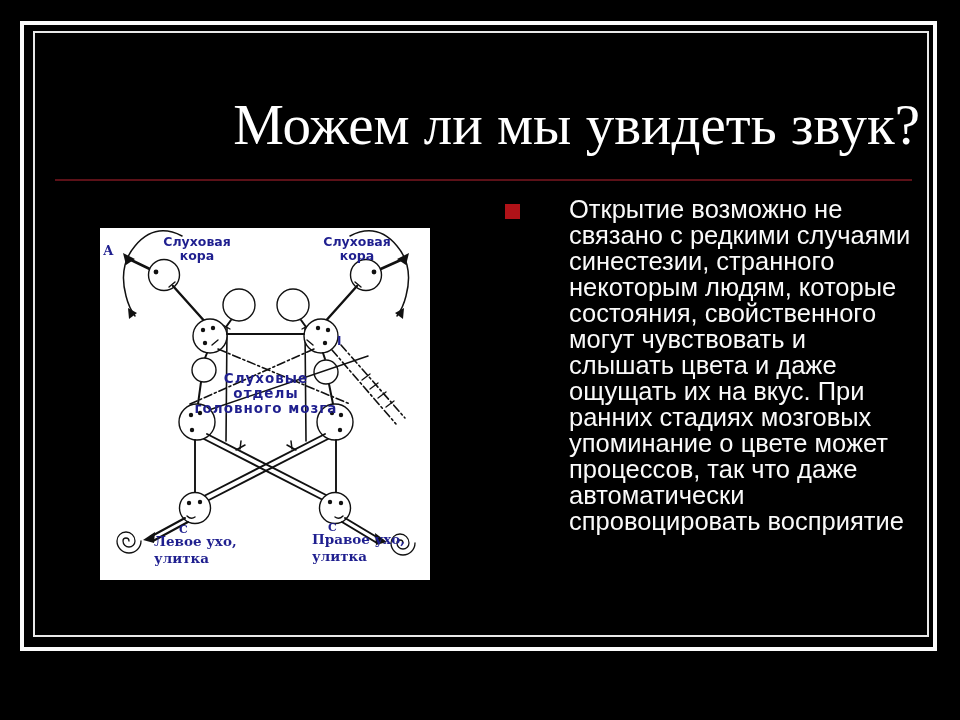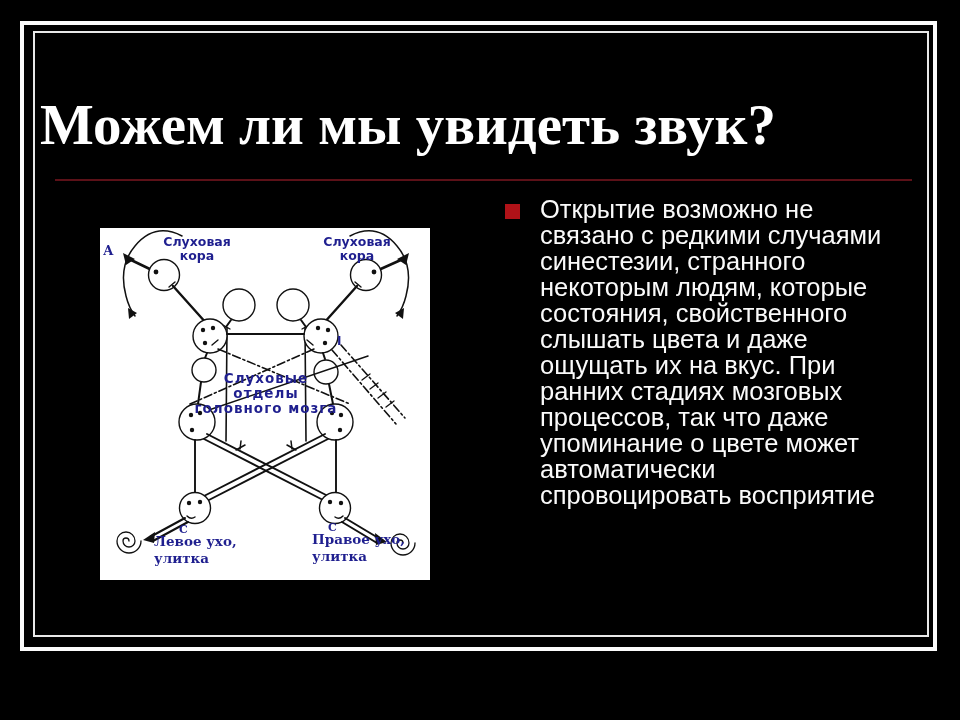--- a/index.html
+++ b/index.html
@@ -8,33 +8,33 @@
     --title-text:#ffffff; --figure-bg:#ffffff; --figure-stroke:#111111;
     --figure-label:#1f1f8f;
   }
   html,body{margin:0;padding:0;background:#000;}
   .slide{position:relative;width:960px;height:720px;background:var(--background);
     overflow:hidden;font-family:"Liberation Sans",sans-serif;}
   .frame-outer{position:absolute;left:20px;top:21px;width:917px;height:630px;
     border:4px solid var(--frame-outer);box-sizing:border-box;}
   .frame-inner{position:absolute;left:33px;top:31px;width:896px;height:606px;
     border:2px solid var(--frame-inner);box-sizing:border-box;}
-  .title{position:absolute;left:40px;right:40px;top:92px;text-align:left;
+  .title{position:absolute;left:40px;right:40px;top:92px;text-align:right;
     color:var(--title-text);font-family:"Liberation Serif","DejaVu Serif",serif;
-    font-size:57px;font-weight:700;white-space:nowrap;}
+    font-size:57px;font-weight:400;white-space:nowrap;}
   .separator{position:absolute;left:55px;top:179px;width:857px;height:2px;
     background:var(--separator);}
   .figure{position:absolute;left:100px;top:228px;width:330px;height:352px;
     background:var(--figure-bg);}
   .figure svg{display:block;width:330px;height:352px;}
   .bullet-marker{position:absolute;left:505px;top:204px;width:15px;height:15px;
     background:var(--bullet-marker);}
   .bullet-text{position:absolute;left:540px;top:196px;width:395px;
     color:var(--body-text);font-size:25.5px;line-height:26px;}
-  .bullet-text div{white-space:nowrap;}
+  .bullet-text div{white-space:nowrap;margin-left:29px;}
   svg text{fill:var(--figure-label);font-family:"DejaVu Sans",sans-serif;}
   svg .serifed{font-family:"DejaVu Serif",serif;}
 </style>
 </head>
 <body>
 
 <div class="slide">
   <div class="frame-outer"></div>
   <div class="frame-inner"></div>
 
@@ -195,21 +195,22 @@
     </svg>
   </div>
 
   <div class="bullet-marker"></div>
   <div class="bullet-text">
       <div>Открытие возможно не</div>
       <div>связано с редкими случаями</div>
       <div>синестезии, странного</div>
       <div>некоторым людям, которые</div>
       <div>состояния, свойственного</div>
+      <div>могут чувствовать и</div>
       <div>слышать цвета и даже</div>
       <div>ощущать их на вкус. При</div>
       <div>ранних стадиях мозговых</div>
+      <div>упоминание о цвете может</div>
       <div>процессов, так что даже</div>
-      <div>упоминание о цвете может</div>
       <div>автоматически</div>
       <div>спровоцировать восприятие</div>
     </div>
 </div>
 
 </body></html>

